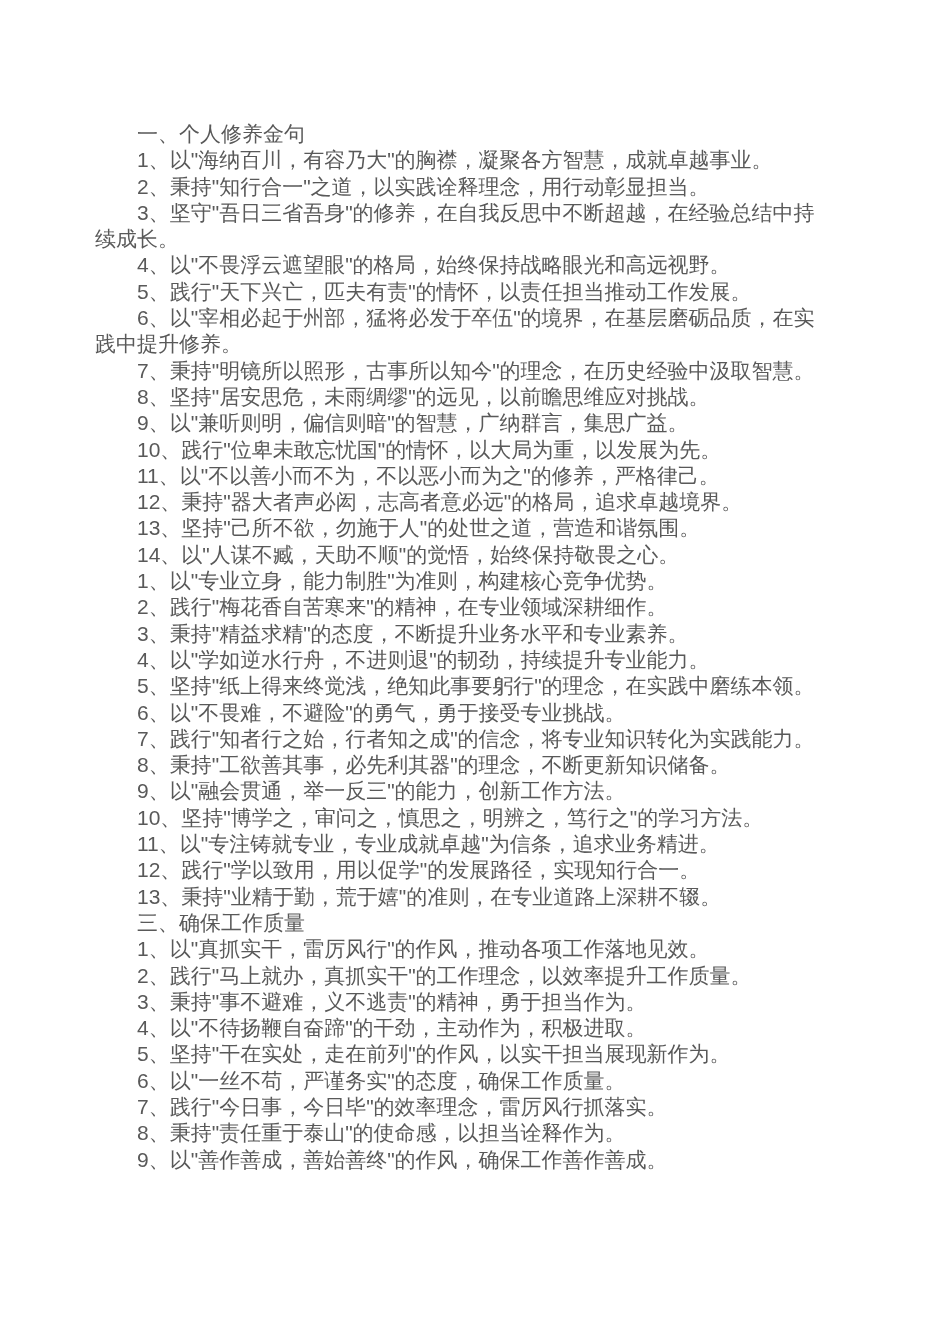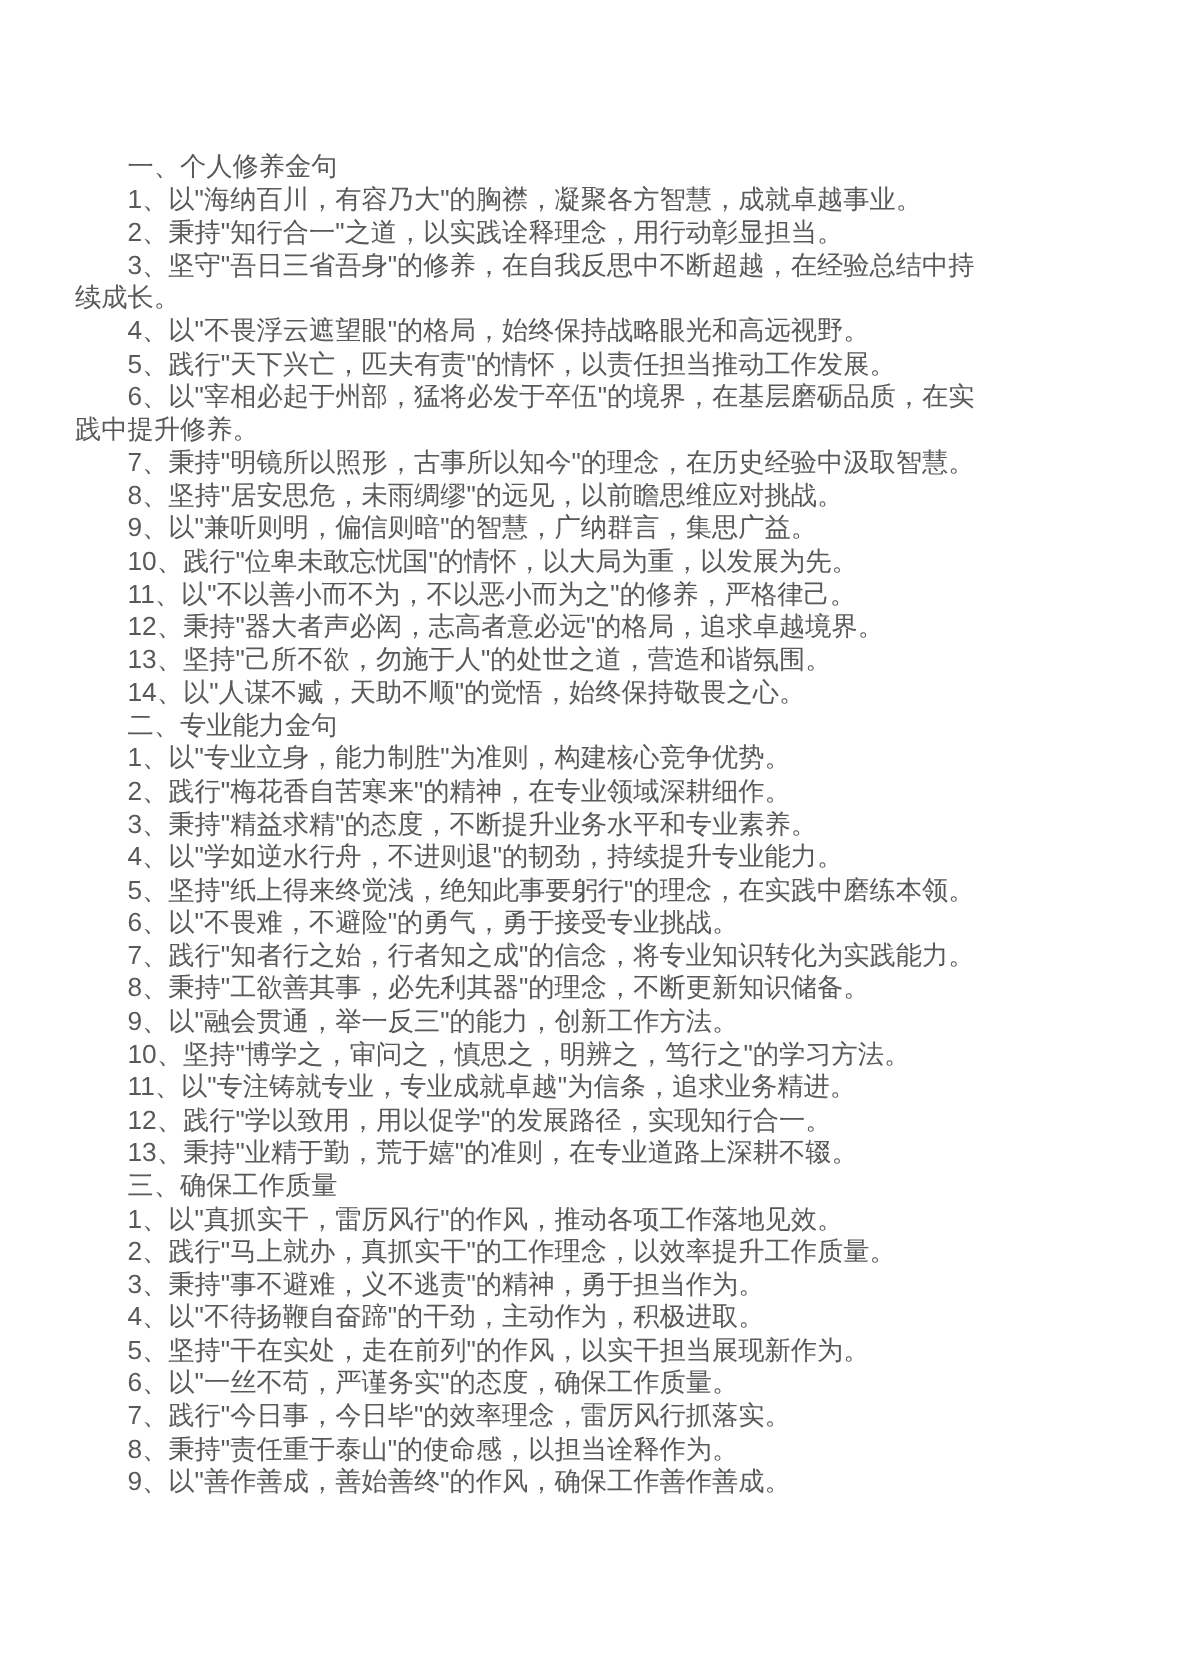--- a/index.html
+++ b/index.html
@@ -10,21 +10,21 @@
     width: 950px;
     height: 1344px;
     background: #ffffff;
     overflow: hidden;
     font-family: "Liberation Sans", "DejaVu Sans", sans-serif;
   }
   .page {
     box-sizing: border-box;
     width: 950px;
     height: 1344px;
-    padding: 121px 79px 0 60px;
+    padding: 121px 79px 0 95px;
     background: #ffffff;
   }
   .doc-body {
     width: 736px;
   }
   p.line {
     margin: 0;
     padding: 0;
     font-size: 21px;
     line-height: 26.3px;
@@ -50,21 +50,20 @@
       <p class="line">5、践行"天下兴亡，匹夫有责"的情怀，以责任担当推动工作发展。</p>
       <p class="line">6、以"宰相必起于州部，猛将必发于卒伍"的境界，在基层磨砺品质，在实践中提升修养。</p>
       <p class="line">7、秉持"明镜所以照形，古事所以知今"的理念，在历史经验中汲取智慧。</p>
       <p class="line">8、坚持"居安思危，未雨绸缪"的远见，以前瞻思维应对挑战。</p>
       <p class="line">9、以"兼听则明，偏信则暗"的智慧，广纳群言，集思广益。</p>
       <p class="line">10、践行"位卑未敢忘忧国"的情怀，以大局为重，以发展为先。</p>
       <p class="line">11、以"不以善小而不为，不以恶小而为之"的修养，严格律己。</p>
       <p class="line">12、秉持"器大者声必闳，志高者意必远"的格局，追求卓越境界。</p>
       <p class="line">13、坚持"己所不欲，勿施于人"的处世之道，营造和谐氛围。</p>
       <p class="line">14、以"人谋不臧，天助不顺"的觉悟，始终保持敬畏之心。</p>
-      <p class="line">二、专业能力金句</p>
       <p class="line">1、以"专业立身，能力制胜"为准则，构建核心竞争优势。</p>
       <p class="line">2、践行"梅花香自苦寒来"的精神，在专业领域深耕细作。</p>
       <p class="line">3、秉持"精益求精"的态度，不断提升业务水平和专业素养。</p>
       <p class="line">4、以"学如逆水行舟，不进则退"的韧劲，持续提升专业能力。</p>
       <p class="line">5、坚持"纸上得来终觉浅，绝知此事要躬行"的理念，在实践中磨练本领。</p>
       <p class="line">6、以"不畏难，不避险"的勇气，勇于接受专业挑战。</p>
       <p class="line">7、践行"知者行之始，行者知之成"的信念，将专业知识转化为实践能力。</p>
       <p class="line">8、秉持"工欲善其事，必先利其器"的理念，不断更新知识储备。</p>
       <p class="line">9、以"融会贯通，举一反三"的能力，创新工作方法。</p>
       <p class="line">10、坚持"博学之，审问之，慎思之，明辨之，笃行之"的学习方法。</p>

